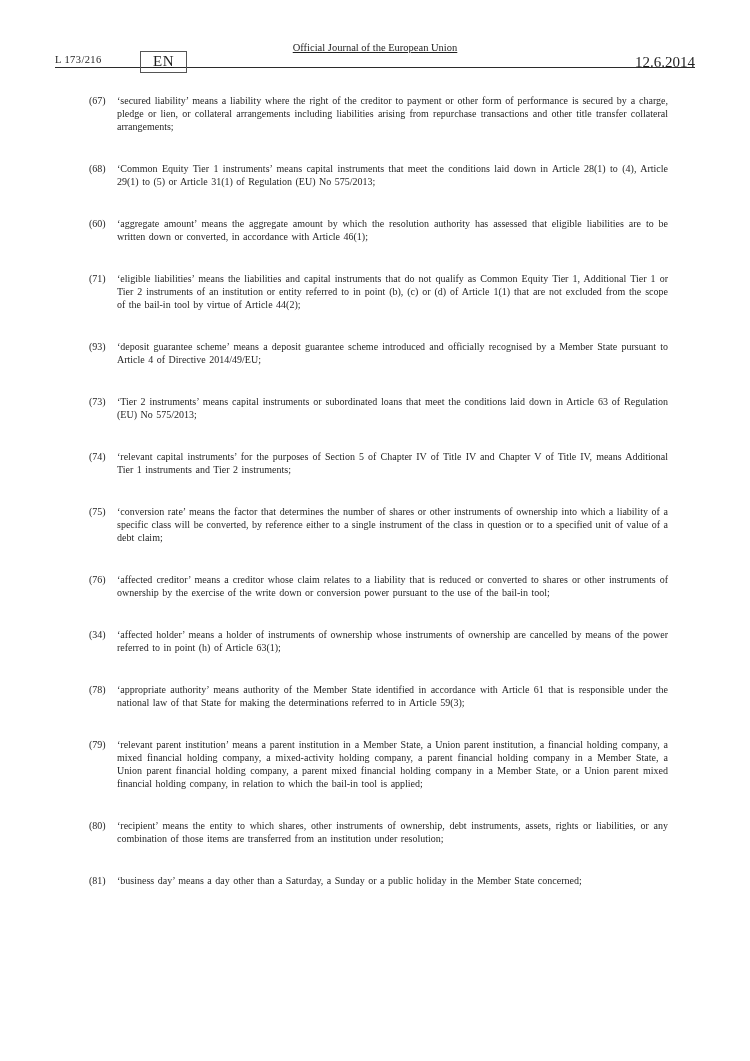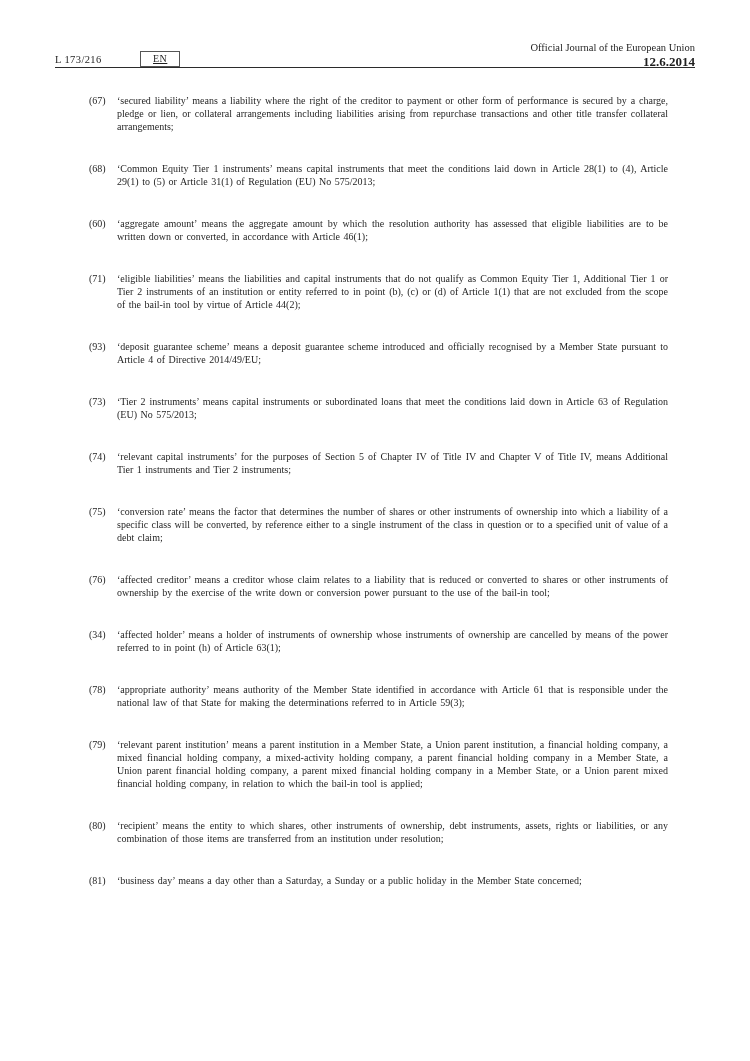--- a/index.html
+++ b/index.html
@@ -28,37 +28,37 @@
     left: 0;
     top: 54px;
     font-size: 10.5px;
     letter-spacing: 0.4px;
   }
   .lang-badge {
     position: absolute;
     left: 85px;
     top: 51px;
     border: 1px solid #555;
-    font-size: 10px;
+    font-size: 15px;
     padding: 1px 12px 2px 12px;
     letter-spacing: 0.5px;
     text-decoration: underline;
   }
   .journal-title {
     display: block;
-    text-align: right;
+    text-align: center;
     font-size: 10.5px;
     padding-top: 2px;
+    text-decoration: underline;
   }
   .header-date {
     position: absolute;
     right: 0;
     top: 54px;
-    font-size: 13px;
-    font-weight: bold;
+    font-size: 15px;
   }
   .header-rule {
     margin: 7px 55px 0 55px;
     border: none;
     border-top: 1.4px solid #2b2b2b;
     height: 0;
   }
   
   .content {
     margin: 26px 82px 0 117px;

